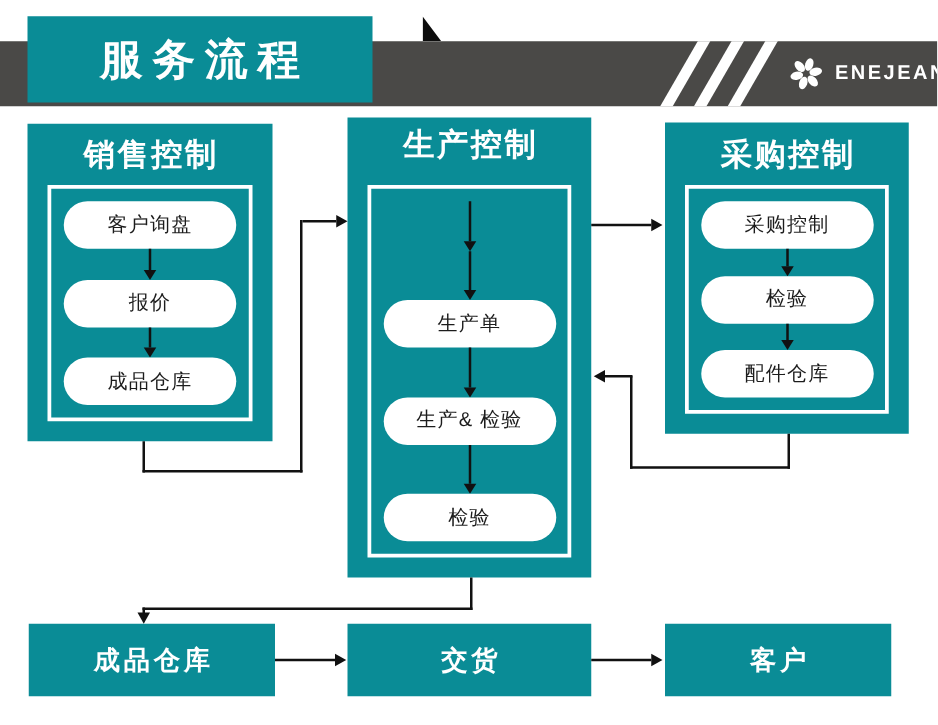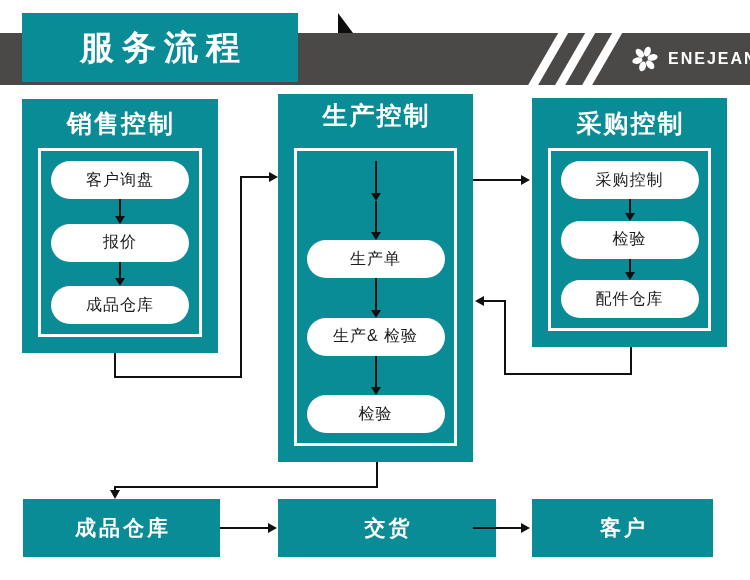--- a/index.html
+++ b/index.html
@@ -48,21 +48,21 @@
   .varrow{flex:1 1 auto;min-height:12px;display:flex;flex-direction:column;align-items:center}
   .varrow .vl{width:2px;flex:1;background:var(--line-black)}
   .varrow .vh{width:0;height:0;border-left:5px solid transparent;
     border-right:5px solid transparent;border-top:8px solid var(--line-black)}
 
   
   .bbox{position:absolute;top:499px;height:58px;background:var(--teal);color:#fff;
     font-size:21px;font-weight:bold;letter-spacing:3px;text-indent:3px;
     display:flex;align-items:center;justify-content:center}
   #bbox-warehouse{left:23px;width:197px}
-  #bbox-delivery{left:278px;width:218px}
+  #bbox-delivery{left:278px;width:195px}
   #bbox-customer{left:532px;width:181px}
 
   
   .seg{position:absolute;background:var(--line-black)}
   .ah{position:absolute;width:0;height:0}
   .ah-r{border-top:5px solid transparent;border-bottom:5px solid transparent;
     border-left:9px solid var(--line-black)}
   .ah-l{border-top:5px solid transparent;border-bottom:5px solid transparent;
     border-right:9px solid var(--line-black)}
   .ah-d{border-left:5px solid transparent;border-right:5px solid transparent;

